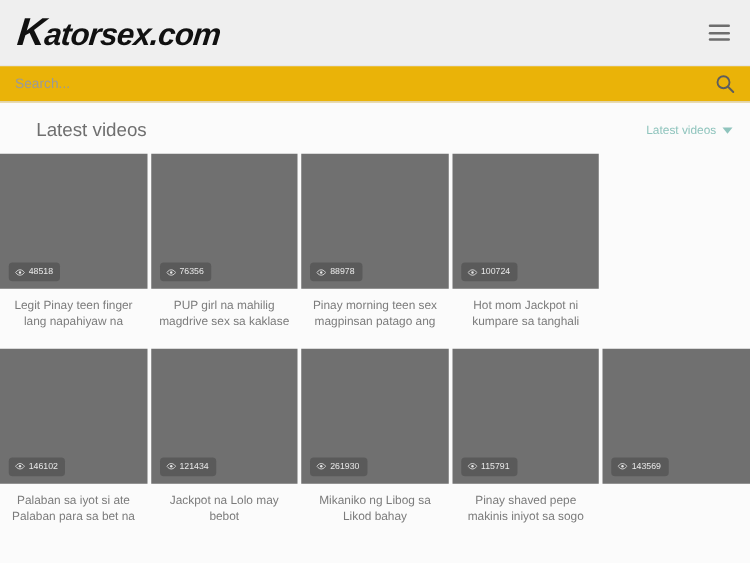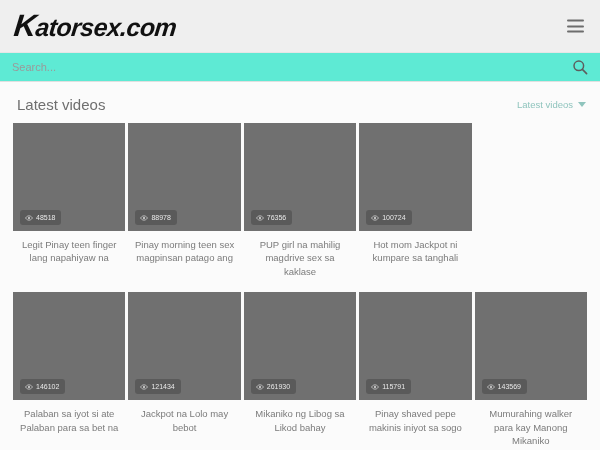--- a/index.html
+++ b/index.html
@@ -40,21 +40,21 @@
     cursor:pointer;
   }
   .hamburger span {
     display:block; height:2px; width:100%;
     background:#6d6d6d; border-radius:1px;
   }
 
   
   .searchbar {
     height:30px;
-    background:#5eead4;
+    background:#eab308;
     border-top:1px solid #e6e6e6;
     border-bottom:1px solid #e0e0e0;
     display:flex;
     align-items:center;
     padding:0 12px;
   }
   .searchbar input {
     flex:1;
     border:none;
     outline:none;
@@ -69,21 +69,21 @@
     flex:0 0 auto;
     cursor:pointer;
     color:#5d5d5d;
   }
 
   
   .section-head {
     display:flex;
     align-items:center;
     justify-content:space-between;
-    padding:14px 14px 10px 17px;
+    padding:14px 14px 10px 29px;
     gap:10px;
   }
   .section-title {
     font-size:15px;
     color:#6f6f6f;
     font-weight:normal;
   }
   .sort-dropdown {
     display:flex;
     align-items:center;
@@ -99,21 +99,21 @@
     border-right:4px solid transparent;
     border-top:5px solid #8fc4bd;
   }
 
   
   .grid {
     display:grid;
     grid-template-columns:repeat(5, 1fr);
     column-gap:3px;
     row-gap:0px;
-    padding:0 13px;
+    padding:0 0;
   }
   .card { position:relative; cursor:pointer; }
   .thumb {
     position:relative;
     width:100%;
     height:108px;
     background:#707070;
     overflow:hidden;
   }
   .badge {
@@ -189,44 +189,44 @@
       </div>
       <span class="card-title">Legit Pinay teen finger lang napahiyaw na</span>
     </div>
     <div class="card">
       <div class="thumb">
         <div class="badge">
           <svg class="eye-icon" viewBox="0 0 16 10">
             <path d="M8 0.6C3.8 0.6 1 5 1 5s2.8 4.4 7 4.4S15 5 15 5 12.2 0.6 8 0.6z" fill="none" stroke="#e9e9e9" stroke-width="1.3"></path>
             <circle cx="8" cy="5" r="1.9" fill="#e9e9e9"></circle>
           </svg>
+          <span>76356</span>
+        </div>
+      </div>
+      <span class="card-title">PUP girl na mahilig magdrive sex sa kaklase</span>
+    </div>
+    <div class="card">
+      <div class="thumb">
+        <div class="badge">
+          <svg class="eye-icon" viewBox="0 0 16 10">
+            <path d="M8 0.6C3.8 0.6 1 5 1 5s2.8 4.4 7 4.4S15 5 15 5 12.2 0.6 8 0.6z" fill="none" stroke="#e9e9e9" stroke-width="1.3"></path>
+            <circle cx="8" cy="5" r="1.9" fill="#e9e9e9"></circle>
+          </svg>
           <span>88978</span>
         </div>
       </div>
       <span class="card-title">Pinay morning teen sex magpinsan patago ang</span>
     </div>
     <div class="card">
       <div class="thumb">
         <div class="badge">
           <svg class="eye-icon" viewBox="0 0 16 10">
             <path d="M8 0.6C3.8 0.6 1 5 1 5s2.8 4.4 7 4.4S15 5 15 5 12.2 0.6 8 0.6z" fill="none" stroke="#e9e9e9" stroke-width="1.3"></path>
             <circle cx="8" cy="5" r="1.9" fill="#e9e9e9"></circle>
           </svg>
-          <span>76356</span>
-        </div>
-      </div>
-      <span class="card-title">PUP girl na mahilig magdrive sex sa kaklase</span>
-    </div>
-    <div class="card">
-      <div class="thumb">
-        <div class="badge">
-          <svg class="eye-icon" viewBox="0 0 16 10">
-            <path d="M8 0.6C3.8 0.6 1 5 1 5s2.8 4.4 7 4.4S15 5 15 5 12.2 0.6 8 0.6z" fill="none" stroke="#e9e9e9" stroke-width="1.3"></path>
-            <circle cx="8" cy="5" r="1.9" fill="#e9e9e9"></circle>
-          </svg>
           <span>100724</span>
         </div>
       </div>
       <span class="card-title">Hot mom Jackpot ni kumpare sa tanghali</span>
     </div>
     <div class="row-spacer"></div>
     <div class="card">
       <div class="thumb">
         <div class="badge">
           <svg class="eye-icon" viewBox="0 0 16 10">
@@ -277,15 +277,14 @@
     <div class="card">
       <div class="thumb">
         <div class="badge">
           <svg class="eye-icon" viewBox="0 0 16 10">
             <path d="M8 0.6C3.8 0.6 1 5 1 5s2.8 4.4 7 4.4S15 5 15 5 12.2 0.6 8 0.6z" fill="none" stroke="#e9e9e9" stroke-width="1.3"></path>
             <circle cx="8" cy="5" r="1.9" fill="#e9e9e9"></circle>
           </svg>
           <span>143569</span>
         </div>
       </div>
-      <span class="card-title">Mumurahing walker para kay Manong Mikaniko</span>
     </div>
   </div>
 
 </body></html>

